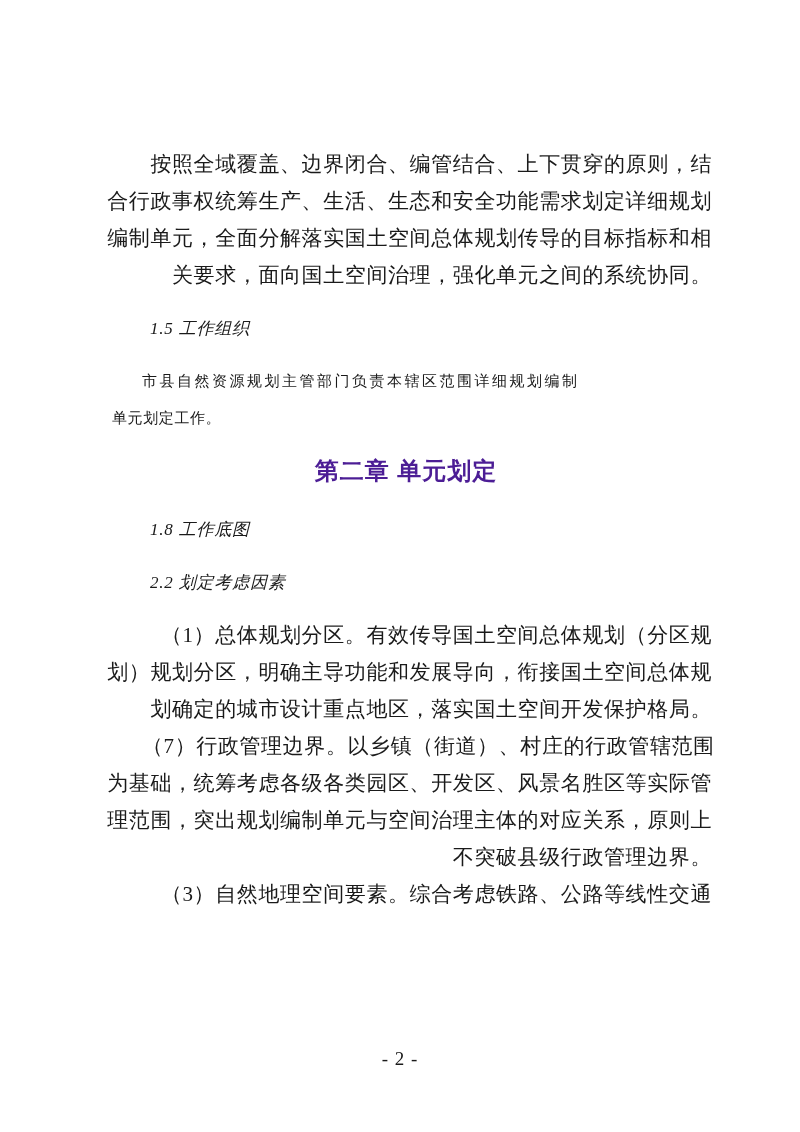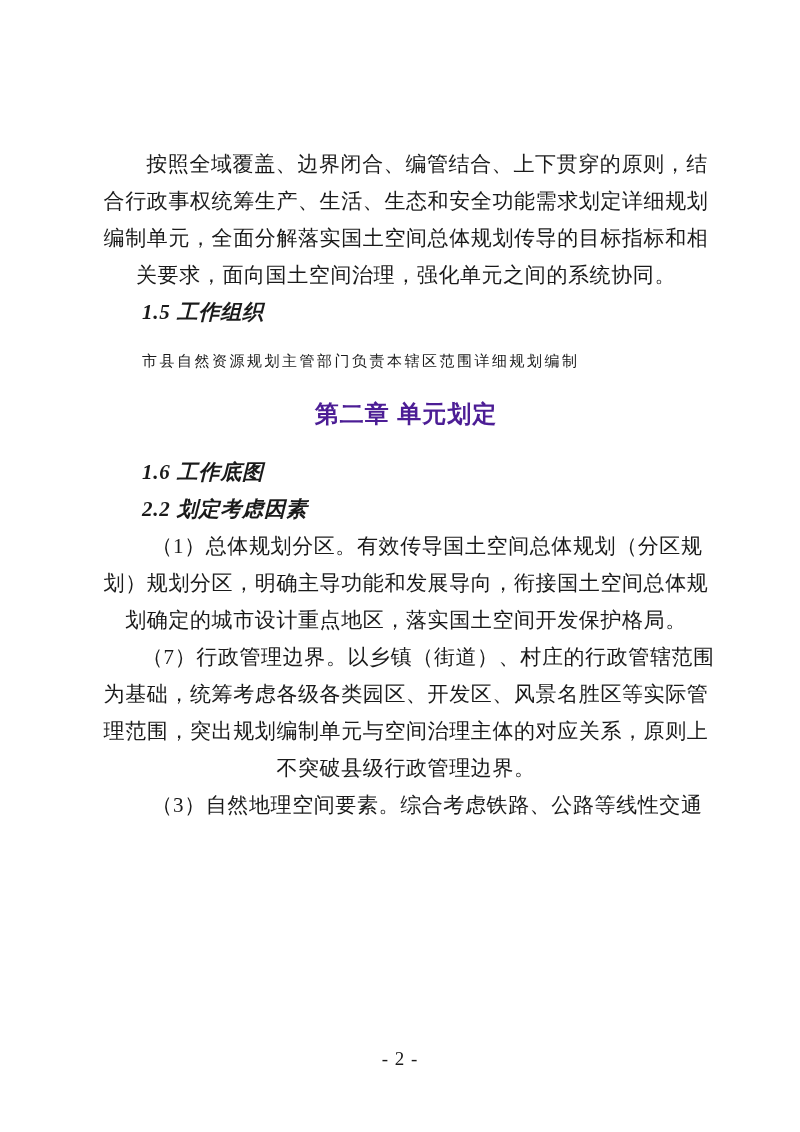--- a/index.html
+++ b/index.html
@@ -23,30 +23,30 @@
     top: 146px;
     width: 612px;
   }
   .para {
     margin: 0;
     font-size: 21px;
     line-height: 37px;
     letter-spacing: 0.6px;
     text-indent: 2em;
     white-space: pre;
-    text-align: center;
+    text-align: right;
   }
   .section-heading {
-    margin: 0;
-    font-size: 21px;
+    margin: 16px;
+    font-size: 17px;
     line-height: 37px;
     letter-spacing: 0.8px;
     text-indent: 2em;
     font-style: italic; 
-    font-weight: 700;
+    font-weight: 400;
     white-space: pre;
   }
   .para-split {
     margin: 12px;
     font-size: 15px;
     line-height: 37px;
   }
   .line {
     white-space: pre;
     letter-spacing: 0.6px;
@@ -88,25 +88,26 @@
 
     <p class="para">按照全域覆盖、边界闭合、编管结合、上下贯穿的原则，结
 合行政事权统筹生产、生活、生态和安全功能需求划定详细规划
 编制单元，全面分解落实国土空间总体规划传导的目标指标和相
 关要求，面向国土空间治理，强化单元之间的系统协同。</p>
 
     <p class="section-heading">1.5 工作组织</p>
 
     <div class="para-split">
       <div class="line line-first">市县自然资源规划主管部门负责本辖区范围详细规划编制</div>
+      <div class="line">单元划定工作。</div>
     </div>
 
     <h2 class="chapter-heading">第二章 单元划定</h2>
 
-    <p class="section-heading">1.6 工作底图</p>
+    <p class="section-heading">1.8 工作底图</p>
 
 
     <p class="section-heading">2.2 划定考虑因素</p>
 
     <p class="para">（1）总体规划分区。有效传导国土空间总体规划（分区规
 划）规划分区，明确主导功能和发展导向，衔接国土空间总体规
 划确定的城市设计重点地区，落实国土空间开发保护格局。</p>
 
     <p class="para">（7）行政管理边界。以乡镇（街道）、村庄的行政管辖范围
 为基础，统筹考虑各级各类园区、开发区、风景名胜区等实际管

